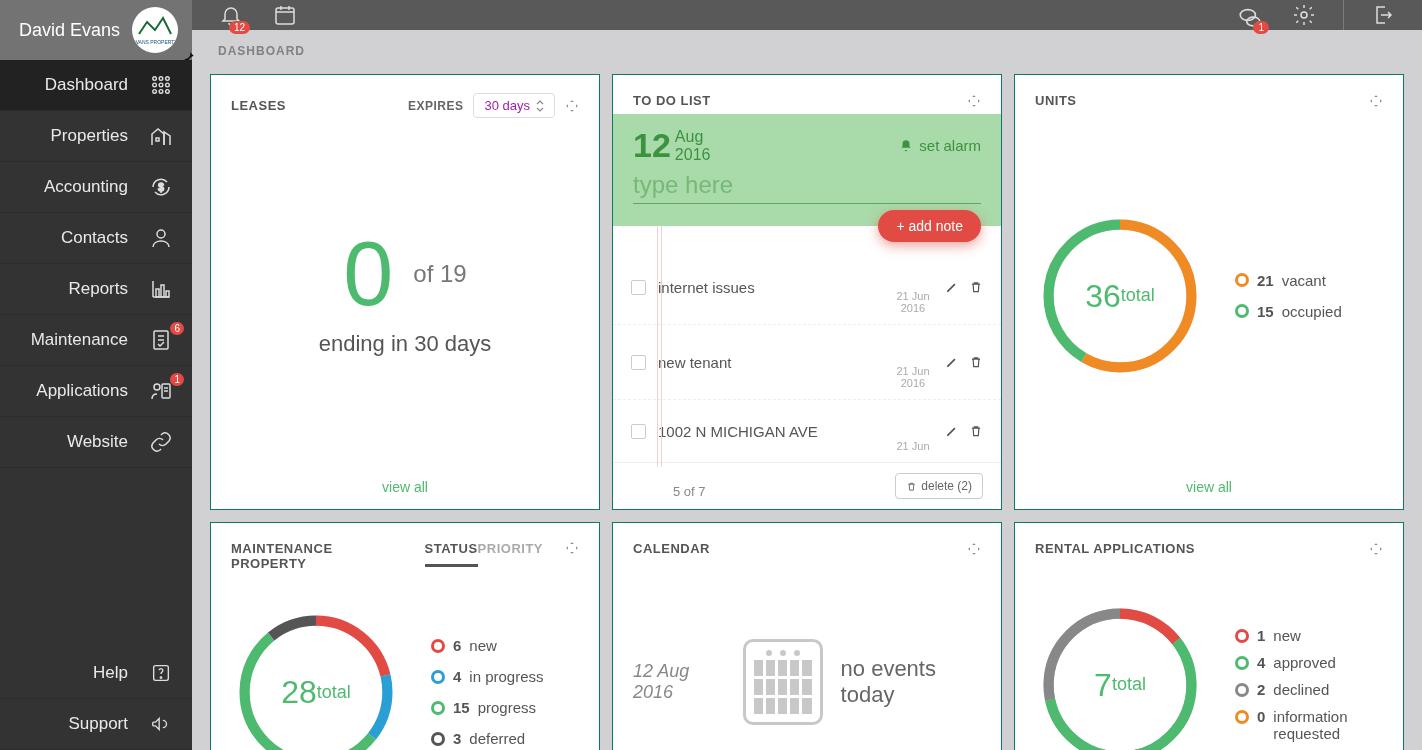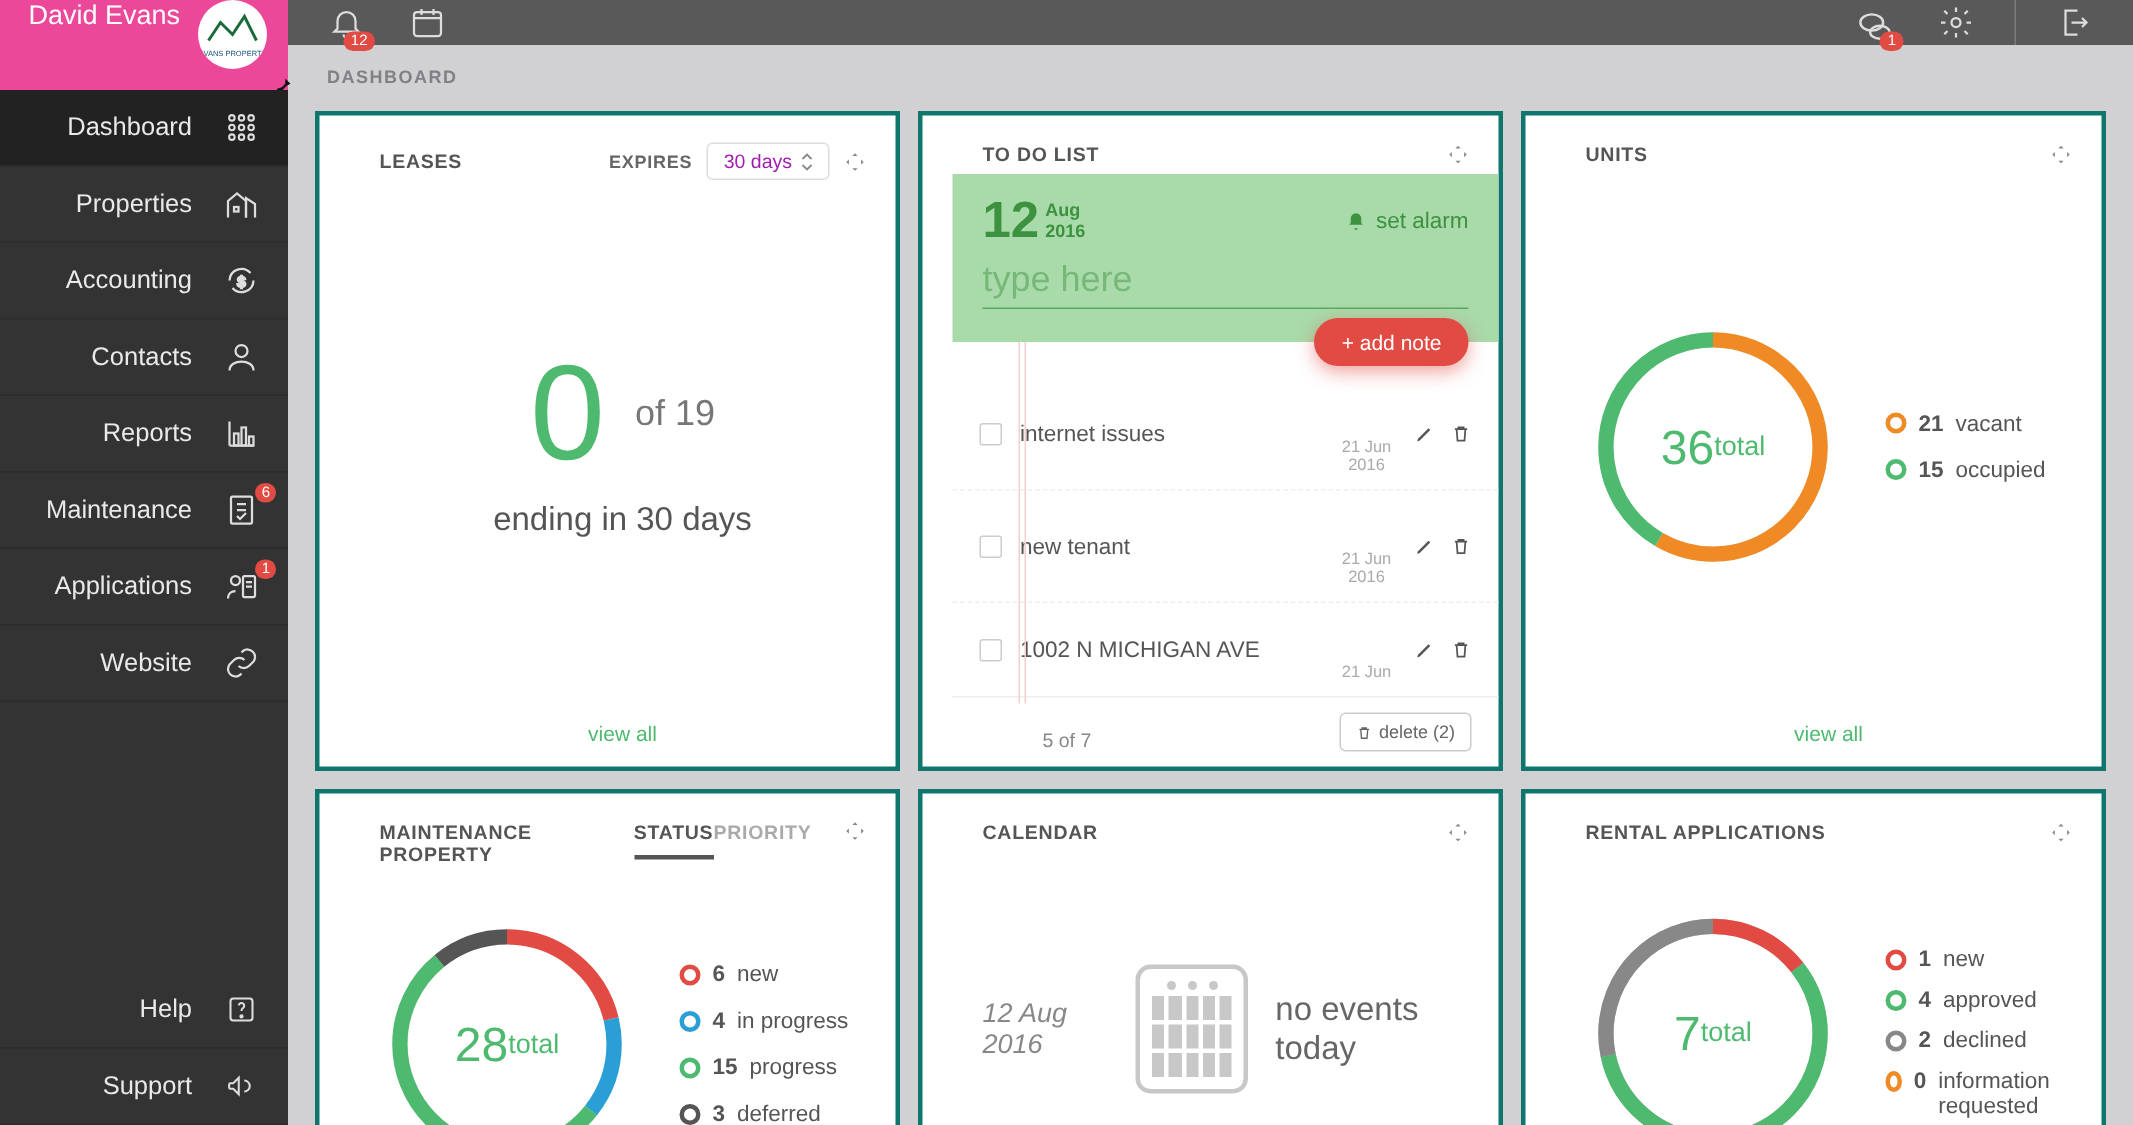--- a/index.html
+++ b/index.html
@@ -1,54 +1,54 @@
 <!DOCTYPE html>
 <html><head>
 <meta charset="utf-8">
 <style>
 * { box-sizing: border-box; margin: 0; padding: 0; }
 body { font-family: "Segoe UI", Arial, sans-serif; background: #d1d1d4; width: 1422px; height: 750px; overflow: hidden; color: #555; }
 .app { display: flex; height: 100%; }
 .sidebar { width: 237px; background: #333; display: flex; flex-direction: column; }
-.sidebar-header { height: 60px; background: #ec4899; display: flex; align-items: flex-start; justify-content: flex-end; padding: 0 14px; gap: 12px; position: relative; }
+.sidebar-header { height: 60px; background: #737373; display: flex; align-items: center; justify-content: flex-end; padding: 0 14px; gap: 12px; position: relative; }
 .user-name { color: #fff; font-size: 18px; }
 .logo { width: 46px; height: 46px; border-radius: 50%; background: #fff; display: flex; align-items: center; justify-content: center; font-size: 7px; color: #147; text-align: center; line-height: 1; overflow: hidden; }
 .pin-icon { position: absolute; right: -4px; bottom: -4px; color: #111; }
 .nav { flex: 1; }
 .nav-item { height: 51px; display: flex; align-items: center; justify-content: flex-end; padding: 0 18px; gap: 20px; color: #e9e9e9; cursor: pointer; border-bottom: 1px solid #2c2c2c; font-size: 17px; position: relative; }
 .nav-item.active { background: #222; }
 .nav-icon { width: 26px; display: flex; justify-content: center; color: #ddd; position: relative; }
 .nav-badge { position: absolute; top: -6px; right: -10px; background: #e14b44; color: #fff; font-size: 10px; border-radius: 7px; padding: 1px 4px; min-width: 12px; text-align: center; }
 .sidebar-footer { }
 .main { flex: 1; display: flex; flex-direction: column; }
 .topbar { height: 60px; background: #595959; display: flex; align-items: center; padding: 0 24px; gap: 24px; }
 .topbar-spacer { flex: 1; }
 .top-icon { color: #d8d8d8; position: relative; cursor: pointer; width: 30px; height: 30px; display: flex; align-items: center; justify-content: center; }
 .top-badge { position: absolute; bottom: -4px; right: -4px; background: #e14b44; color: #fff; font-size: 10px; border-radius: 8px; padding: 1px 5px; }
 .top-div { width: 1px; height: 30px; background: #7a7a7a; }
 .breadcrumb { padding: 14px 26px 8px; color: #808086; font-size: 12px; letter-spacing: 1px; font-weight: 600; }
 .grid { padding: 8px 18px; display: grid; grid-template-columns: 390px 390px 390px; gap: 12px; }
-.card { background: #fff; border: 3px solid #0f766e; display: flex; flex-direction: column; position: relative; padding-left: 20px; }
+.card { background: #fff; border: 1px solid #0f766e; display: flex; flex-direction: column; position: relative; }
 .card-head { display: flex; align-items: center; padding: 18px 20px 6px; gap: 10px; }
 .card-title { font-size: 13px; font-weight: 700; color: #555; letter-spacing: 0.5px; }
 .card-head-spacer { flex: 1; }
 .drag-handle { color: #999; cursor: move; }
 .select-box { border: 1px solid #ddd; border-radius: 4px; padding: 4px 10px; font-size: 13px; color: #a21caf; display: flex; align-items: center; gap: 6px; }
 .expires-label { font-size: 12px; font-weight: 700; color: #666; letter-spacing: 0.5px; }
 .leases-body { flex: 1; display: flex; flex-direction: column; align-items: center; justify-content: center; gap: 12px; padding-bottom: 10px; }
 .leases-row { display: flex; align-items: center; gap: 20px; }
 .big-zero { font-size: 90px; font-weight: 300; color: #4eba6f; line-height: 1; }
 .of-text { font-size: 24px; color: #777; font-weight: 300; }
 .ending-text { font-size: 22px; color: #555; font-weight: 300; }
 .view-all { text-align: center; padding: 8px 0 14px; color: #4eba6f; font-size: 14px; }
 .todo-card { min-height: 334px; }
 .todo-form { background: #a9daaa; margin: 0; padding: 12px 20px 0; position: relative; }
 .todo-date-row { display: flex; align-items: center; }
 .todo-date-big { font-size: 34px; font-weight: 700; color: #3d9240; }
-.todo-date-small { display: flex; flex-direction: column; font-size: 12px; color: #3d9240; margin-left: 4px; line-height: 1.1; font-weight: 700; }
+.todo-date-small { display: flex; flex-direction: column; font-size: 16px; color: #3d9240; margin-left: 4px; line-height: 1.1; font-weight: 400; }
 .set-alarm { margin-left: auto; color: #3d9240; font-size: 15px; display: flex; align-items: center; gap: 6px; }
 .todo-input { width: 100%; background: transparent; border: none; border-bottom: 1px solid #5aab5d; font-size: 24px; color: #3d9240; padding: 6px 0 4px; outline: none; }
 .todo-input::placeholder { color: #77b879; }
 .add-note-btn { position: absolute; right: 20px; bottom: -16px; background: #e14b44; color: #fff; border-radius: 20px; padding: 8px 18px; font-size: 14px; cursor: pointer; box-shadow: 0 4px 12px rgba(225,75,68,0.5); }
 .todo-list { padding: 24px 0 0; position: relative; }
 .todo-item { display: flex; align-items: center; padding: 10px 18px; border-bottom: 1px dashed #eee; gap: 12px; font-size: 15px; color: #555; }
 .todo-check { width: 15px; height: 15px; border: 1px solid #ccc; border-radius: 2px; }
 .todo-text { flex: 1; }
 .todo-date { font-size: 11px; color: #aaa; text-align: center; line-height: 1.1; width: 40px; margin-top: 30px; }
 .todo-actions { display: flex; gap: 10px; color: #777; }

